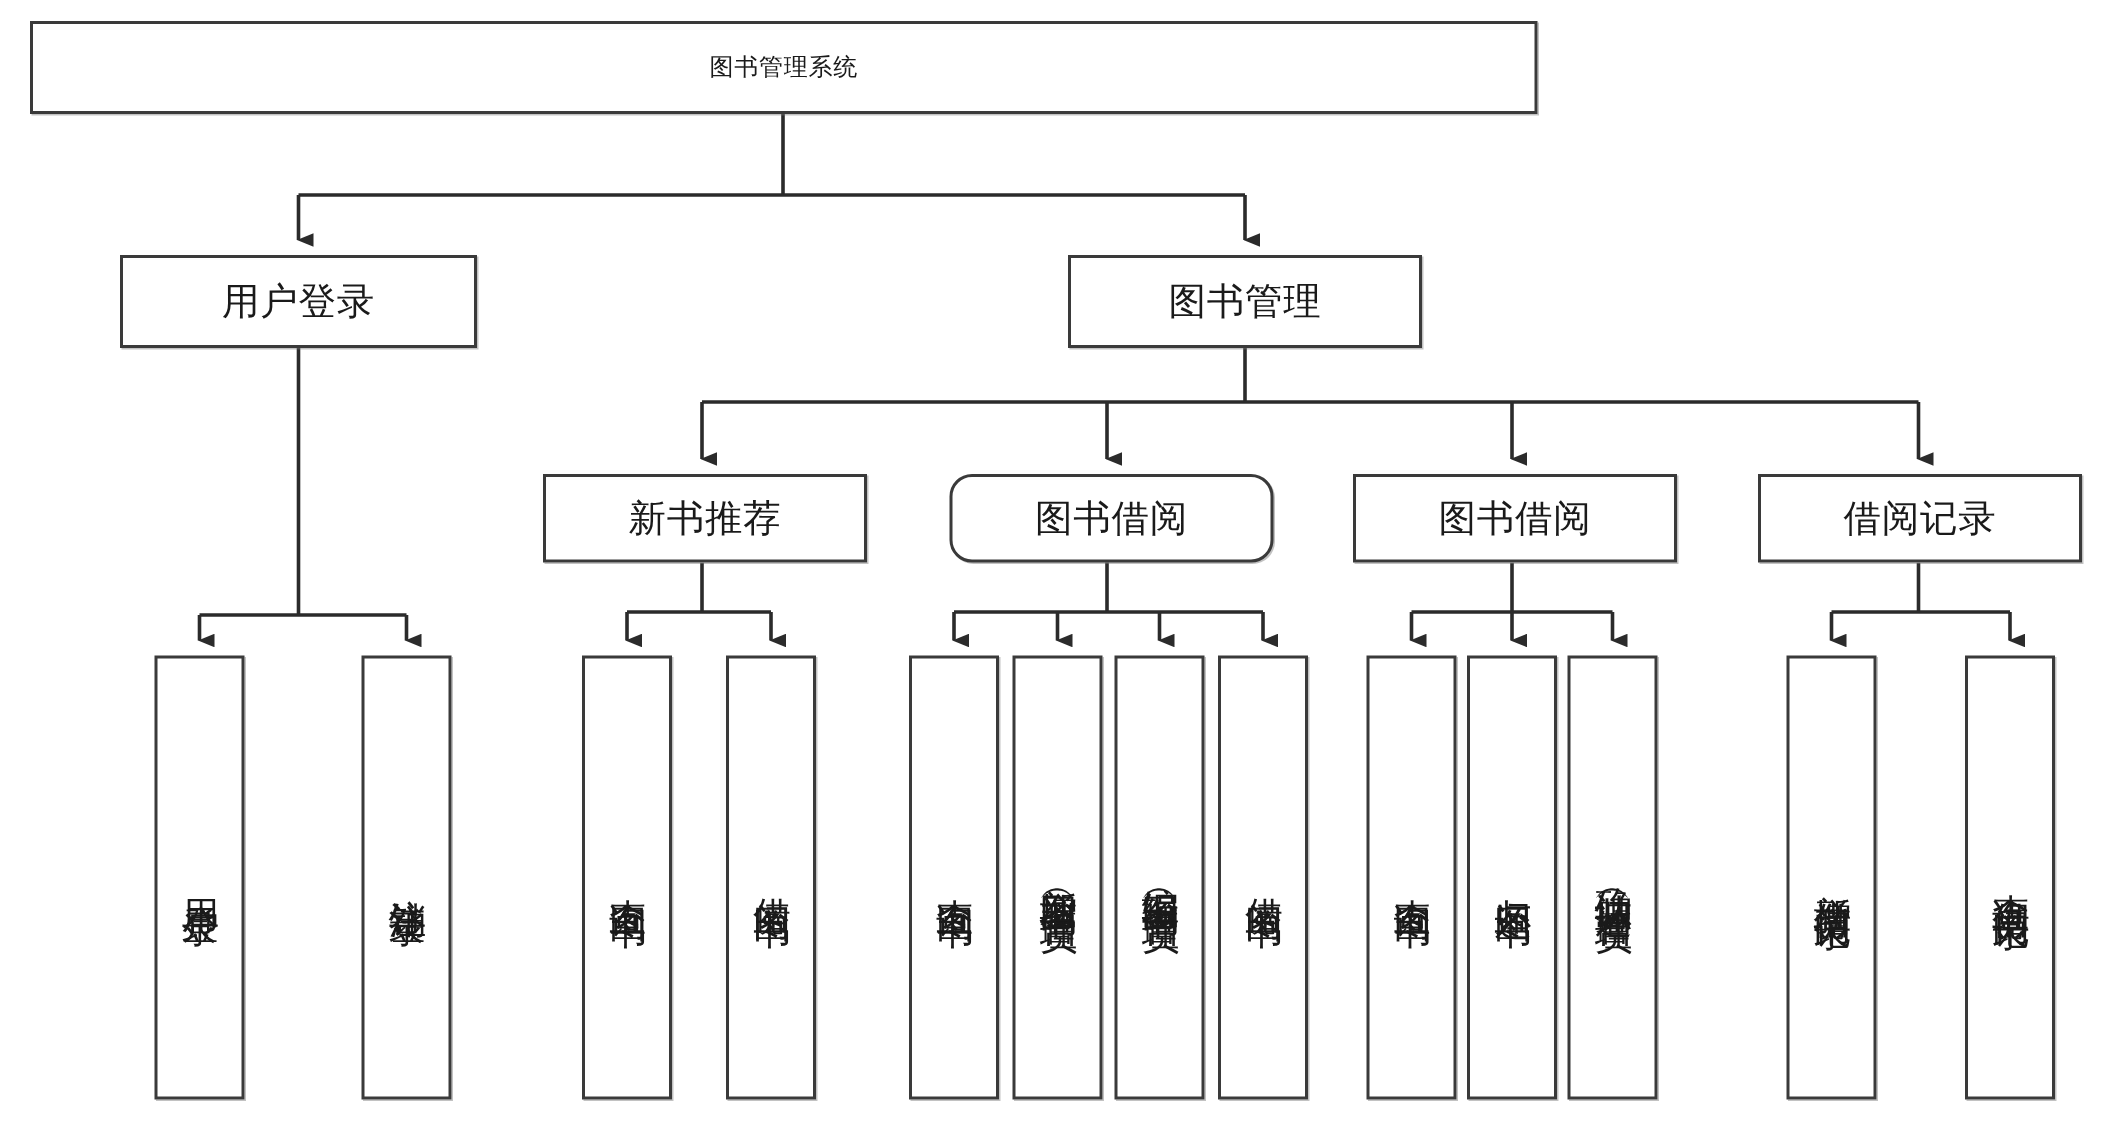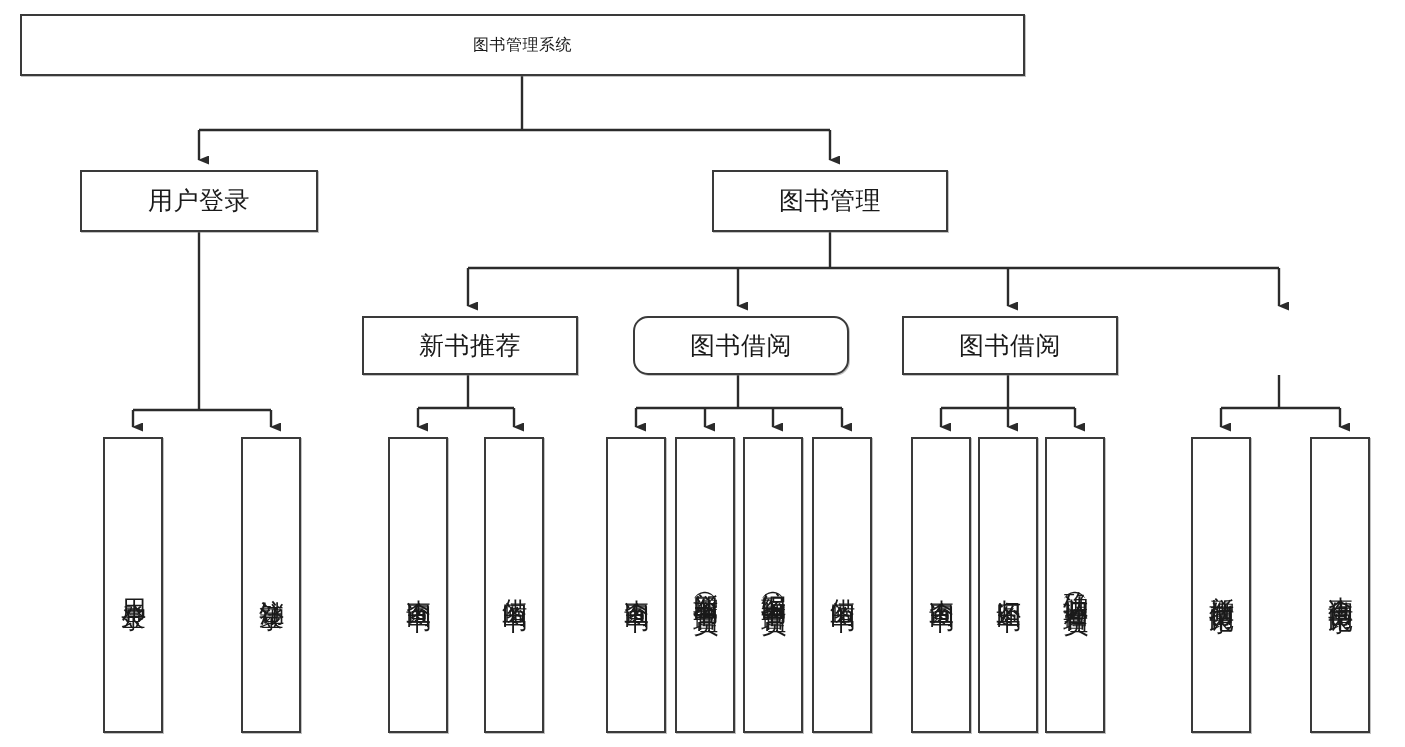--- a/index.html
+++ b/index.html
@@ -143,20 +143,23 @@
   </div>
 
   <div class="node horiz" style="left:633px; top:316px; width:216px; height:59px;border-radius:15px;">
     <span class="label">图书借阅</span>
   </div>
 
   <div class="node horiz" style="left:902px; top:316px; width:216px; height:59px;">
     <span class="label">图书借阅</span>
   </div>
 
+  <div class="node horiz" style="left:1172px; top:316px; width:216px; height:59px;">
+    <span class="label">借阅记录</span>
+  </div>
 
   <div class="node vert" style="left:103px; top:437px; width:60px; height:296px;">
     <span class="label">用户登录</span>
   </div>
   <div class="node vert" style="left:241px; top:437px; width:60px; height:296px;">
     <span class="label">注销登录</span>
   </div>
 
   <div class="node vert" style="left:388px; top:437px; width:60px; height:296px;">
     <span class="label">查询图书</span>

